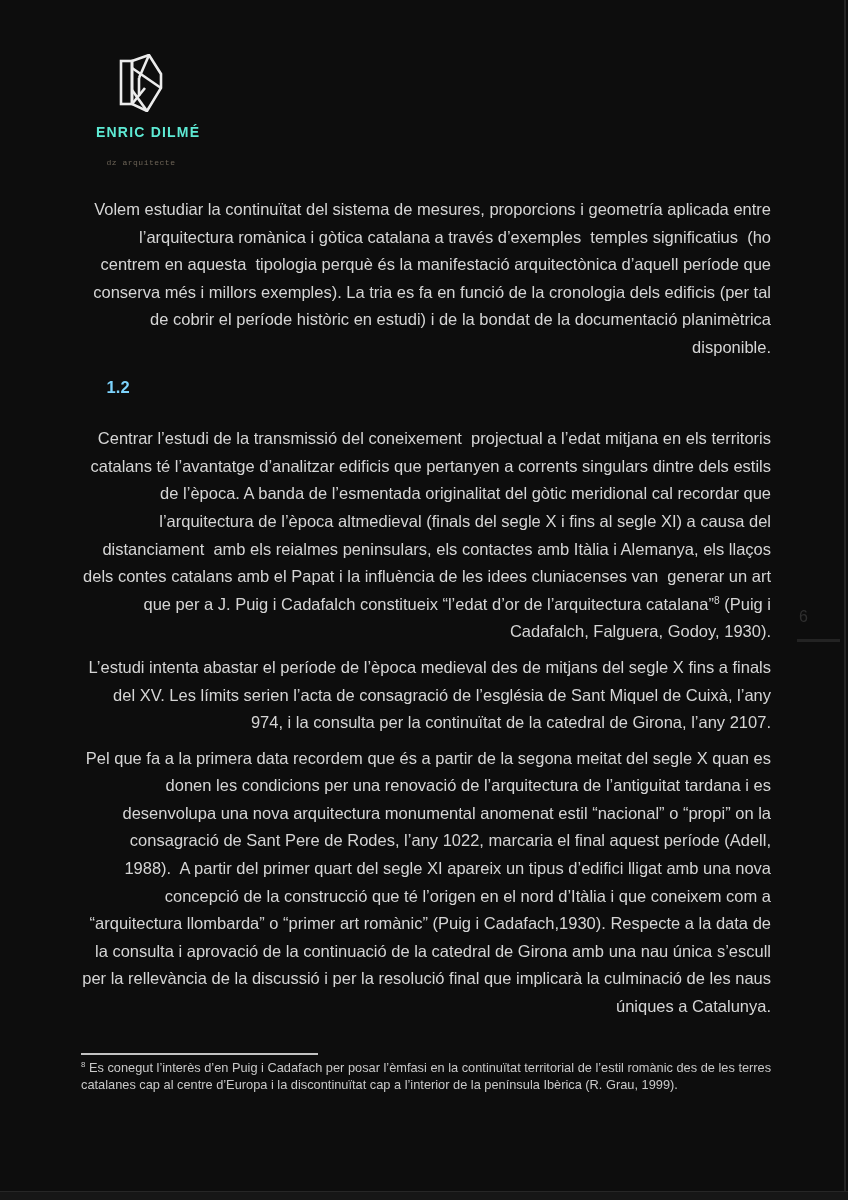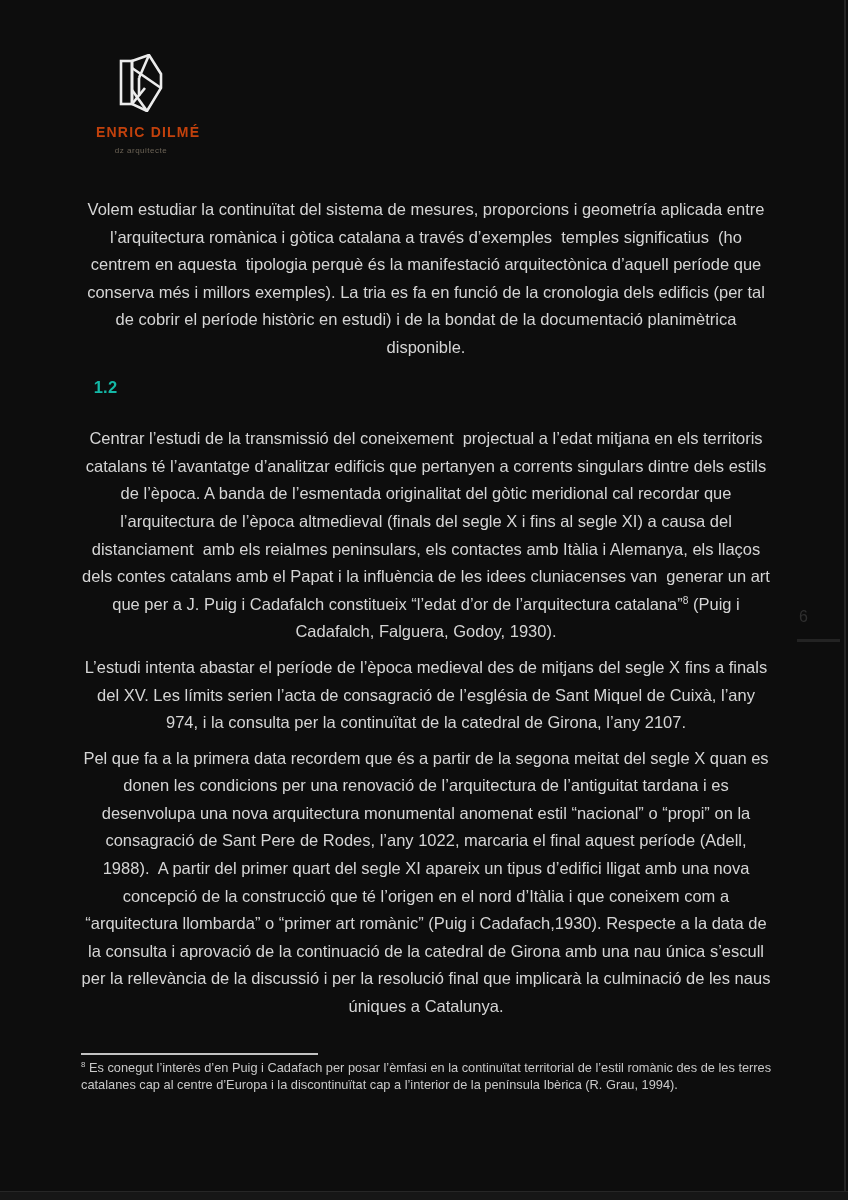--- a/index.html
+++ b/index.html
@@ -24,49 +24,50 @@
   .logo-icon path, .logo-icon line, .logo-icon rect {
     fill: none;
     stroke: #ececec;
     stroke-width: 2.6;
     stroke-linejoin: miter;
   }
   .brand {
     font-size: 14px;
     font-weight: 700;
     letter-spacing: 1.2px;
-    color: #c2410c;
+    color: #5eead4;
     white-space: nowrap;
   }
   .tagline {
-    margin-top: 6px;
+    margin-top: 18px;
     font-size: 8px;
     letter-spacing: 0.5px;
     color: #6d6457;
+    font-family: Liberation Mono, monospace;
   }
 
   
   .content {
     position: absolute;
     left: 81px;
     top: 196px;
     width: 690px;
     color: #d5d5d5;
     font-size: 16.5px;
     line-height: 27.6px;
-    text-align: center;
+    text-align: right;
   }
   .content p { margin: 0 0 8px 0; white-space: pre-wrap; }
   .content p.first { margin-bottom: 0; }
   .heading {
     display: flex;
     margin: 12px 0 24px 0;
     font-size: 16.5px;
     font-weight: 700;
-    color: #14b8a6;
+    color: #7dd3fc;
     letter-spacing: 0.2px;
   }
   .heading .h-num { width: 49px; flex: 0 0 49px; }
   sup.fn-ref {
     font-size: 0.62em;
     vertical-align: super;
     line-height: 0;
   }
 
   
@@ -152,21 +153,21 @@
 
     <p><span>Centrar l’estudi de la transmissió del coneixement  projectual a l’edat mitjana en els territoris catalans té l’avantatge d’analitzar edificis que pertanyen a corrents singulars dintre dels estils de l’època. A banda de l’esmentada originalitat del gòtic meridional cal recordar que l’arquitectura de l’època altmedieval (finals del segle X i fins al segle XI) a causa del distanciament  amb els reialmes peninsulars, els contactes amb Itàlia i Alemanya, els llaços dels contes catalans amb el Papat i la influència de les idees cluniacenses van  generar un art que per a J. Puig i Cadafalch constitueix “l’edat d’or de l’arquitectura catalana”</span><sup class="fn-ref">8</sup><span> (Puig i Cadafalch, Falguera, Godoy, 1930).</span></p>
 
     <p>L’estudi intenta abastar el període de l’època medieval des de mitjans del segle X fins a finals del XV. Les límits serien l’acta de consagració de l’església de Sant Miquel de Cuixà, l’any 974, i la consulta per la continuïtat de la catedral de Girona, l’any 2107.</p>
 
     <p>Pel que fa a la primera data recordem que és a partir de la segona meitat del segle X quan es donen les condicions per una renovació de l’arquitectura de l’antiguitat tardana i es desenvolupa una nova arquitectura monumental anomenat estil “nacional” o “propi” on la consagració de Sant Pere de Rodes, l’any 1022, marcaria el final aquest període (Adell, 1988).  A partir del primer quart del segle XI apareix un tipus d’edifici lligat amb una nova concepció de la construcció que té l’origen en el nord d’Itàlia i que coneixem com a “arquitectura llombarda” o “primer art romànic” (Puig i Cadafach,1930). Respecte a la data de la consulta i aprovació de la continuació de la catedral de Girona amb una nau única s’escull per la rellevància de la discussió i per la resolució final que implicarà la culminació de les naus úniques a Catalunya.</p>
   </div>
 
   <div class="footnote">
     <div class="fn-rule"></div>
-    <div class="fn-text"><sup class="fn-ref">8</sup><span> Es conegut l’interès d’en Puig i Cadafach per posar l’èmfasi en la continuïtat territorial de l’estil romànic des de les terres catalanes cap al centre d’Europa i la discontinuïtat cap a l’interior de la península Ibèrica (R. Grau, 1994).</span></div>
+    <div class="fn-text"><sup class="fn-ref">8</sup><span> Es conegut l’interès d’en Puig i Cadafach per posar l’èmfasi en la continuïtat territorial de l’estil romànic des de les terres catalanes cap al centre d’Europa i la discontinuïtat cap a l’interior de la península Ibèrica (R. Grau, 1999).</span></div>
   </div>
 
   <div class="page-number">6</div>
   <div class="page-number-rule"></div>
   <div class="edge-line-right"></div>
   <div class="bottom-strip"></div>
 
 </div>
 
 </body></html>

